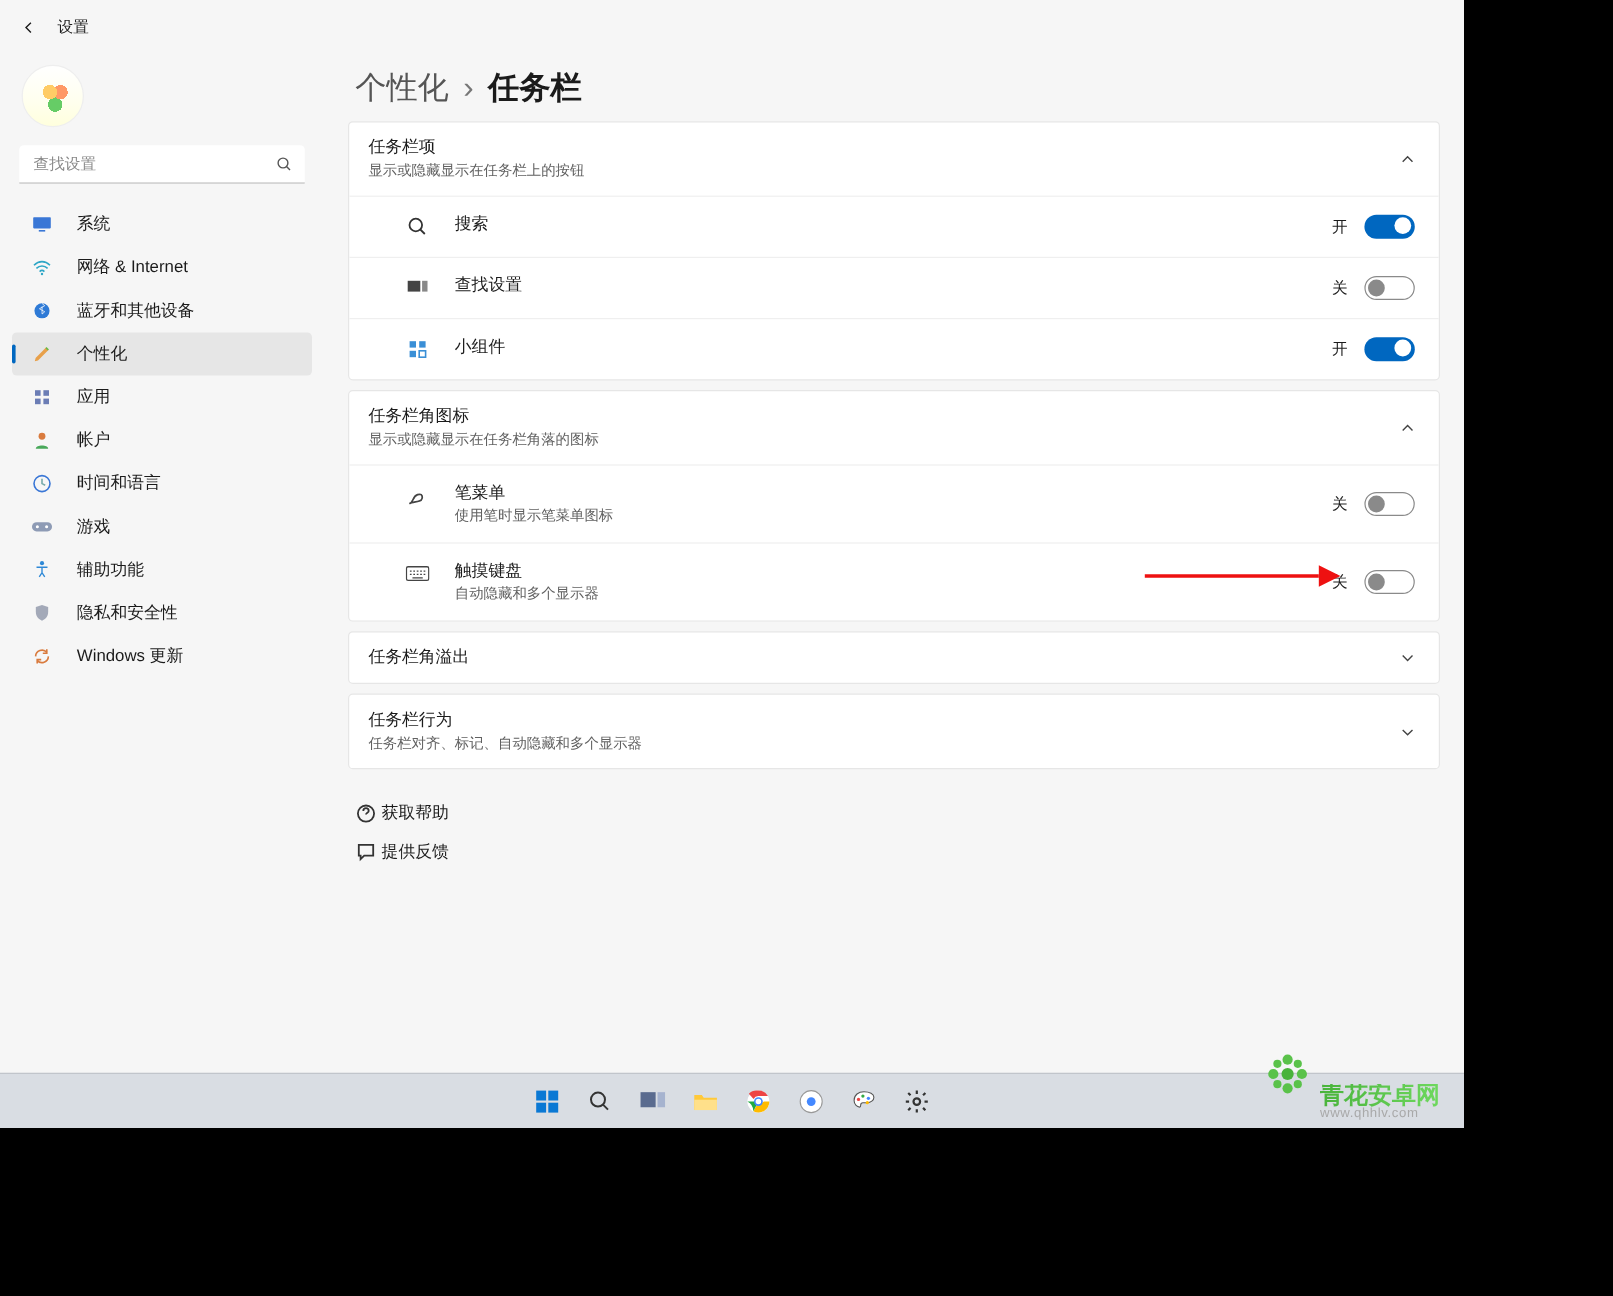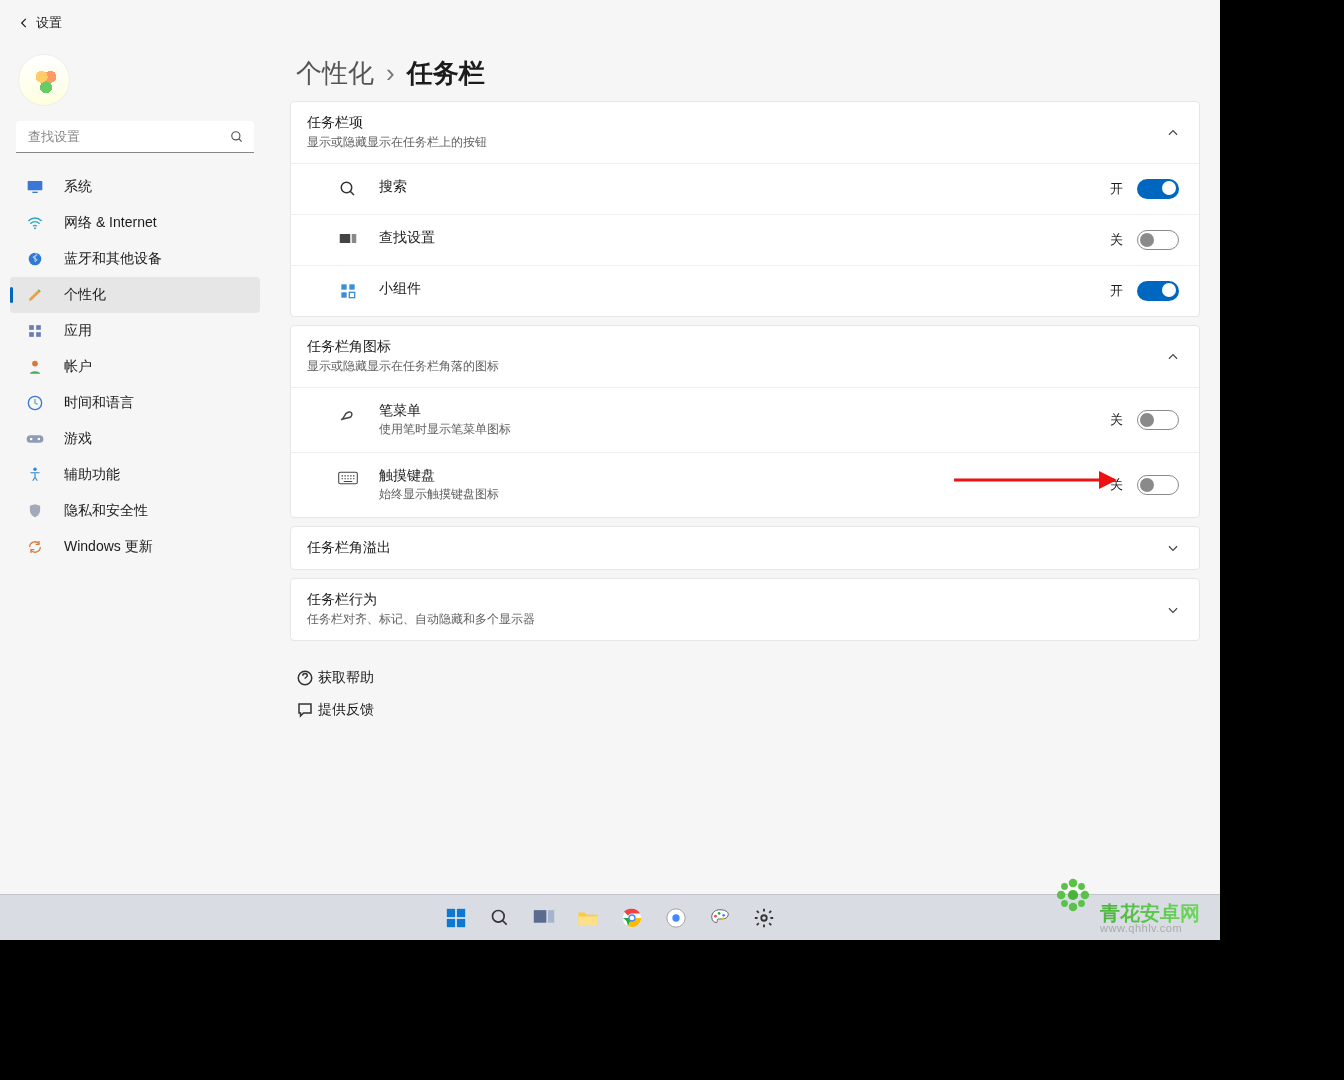--- a/index.html
+++ b/index.html
@@ -8,21 +8,21 @@
   --panel-border:#e6e6e6;
   --text:#1b1b1b;
   --text-sub:#616161;
   --accent:#0067c0;
   --toggle-off:#8a8a8a;
   --nav-active:#e6e6e6;
 }
 *{box-sizing:border-box;font-family:"Segoe UI","微软雅黑",sans-serif;}
 html,body{margin:0;padding:0;width:1344px;height:1080px;background:#000;}
 .app{width:1220px;height:940px;background:var(--bg);position:relative;display:flex;flex-direction:column;}
-.header{height:45px;display:flex;align-items:center;padding-left:14px;gap:2px;}
+.header{height:45px;display:flex;align-items:center;padding-left:14px;gap:14px;}
 .back-btn{width:20px;height:20px;display:flex;align-items:center;justify-content:center;cursor:pointer;}
 .back-btn svg{width:14px;height:14px;stroke:var(--text);}
 .header-title{font-size:13px;color:var(--text);}
 .body{flex:1;display:flex;min-height:0;}
 .sidebar{width:270px;padding:0 6px;display:flex;flex-direction:column;}
 .avatar-row{height:70px;display:flex;align-items:center;padding-left:12px;}
 .avatar{width:52px;height:52px;border-radius:50%;background:linear-gradient(#fff 0%,#ffe 60%,#ffd 100%);border:1px solid #eee;position:relative;overflow:hidden;}
 .avatar::after{content:"";position:absolute;left:16px;top:14px;width:22px;height:26px;background:radial-gradient(circle at 30% 30%,#ffcc66 0 6px,transparent 6px),radial-gradient(circle at 70% 30%,#ff9966 0 6px,transparent 6px),radial-gradient(circle at 50% 70%,#66cc66 0 6px,transparent 6px);}
 .search-wrap{position:relative;margin:6px 10px 16px 10px;}
 .search-input{width:100%;height:32px;border:none;border-bottom:1px solid #888;background:#fff;border-radius:4px 4px 0 0;padding:0 34px 0 12px;font-size:13px;outline:none;}
@@ -327,21 +327,21 @@
         <div class="setting-row" style="position:relative;">
           <div class="left">
             <span class="row-icon">
                 <svg width="20" height="14" viewBox="0 0 28 18" fill="none" stroke="#444" stroke-width="1.5">
                   <rect x="1" y="1" width="26" height="16" rx="2"></rect>
                   <path d="M5 6h2M9 6h2M13 6h2M17 6h2M21 6h2M5 10h2M9 10h2M13 10h2M17 10h2M21 10h2M8 14h12"></path>
                 </svg>
               </span>
             <div class="row-text">
               <span class="row-label">触摸键盘</span>
-              <span class="row-sub">始终显示触摸键盘图标</span>
+              <span class="row-sub">自动隐藏和多个显示器</span>
             </div>
           </div>
           <div class="right">
             <span class="state-text">关</span>
             <div class="toggle off">
                 <div class="knob"></div>
               </div>
           </div>
           <svg class="arrow-anno" style="position:absolute;right:80px;top:12px;" width="170" height="30" viewBox="0 0 170 30">
               <line x1="5" y1="15" x2="150" y2="15" stroke="#e11" stroke-width="3"></line>

